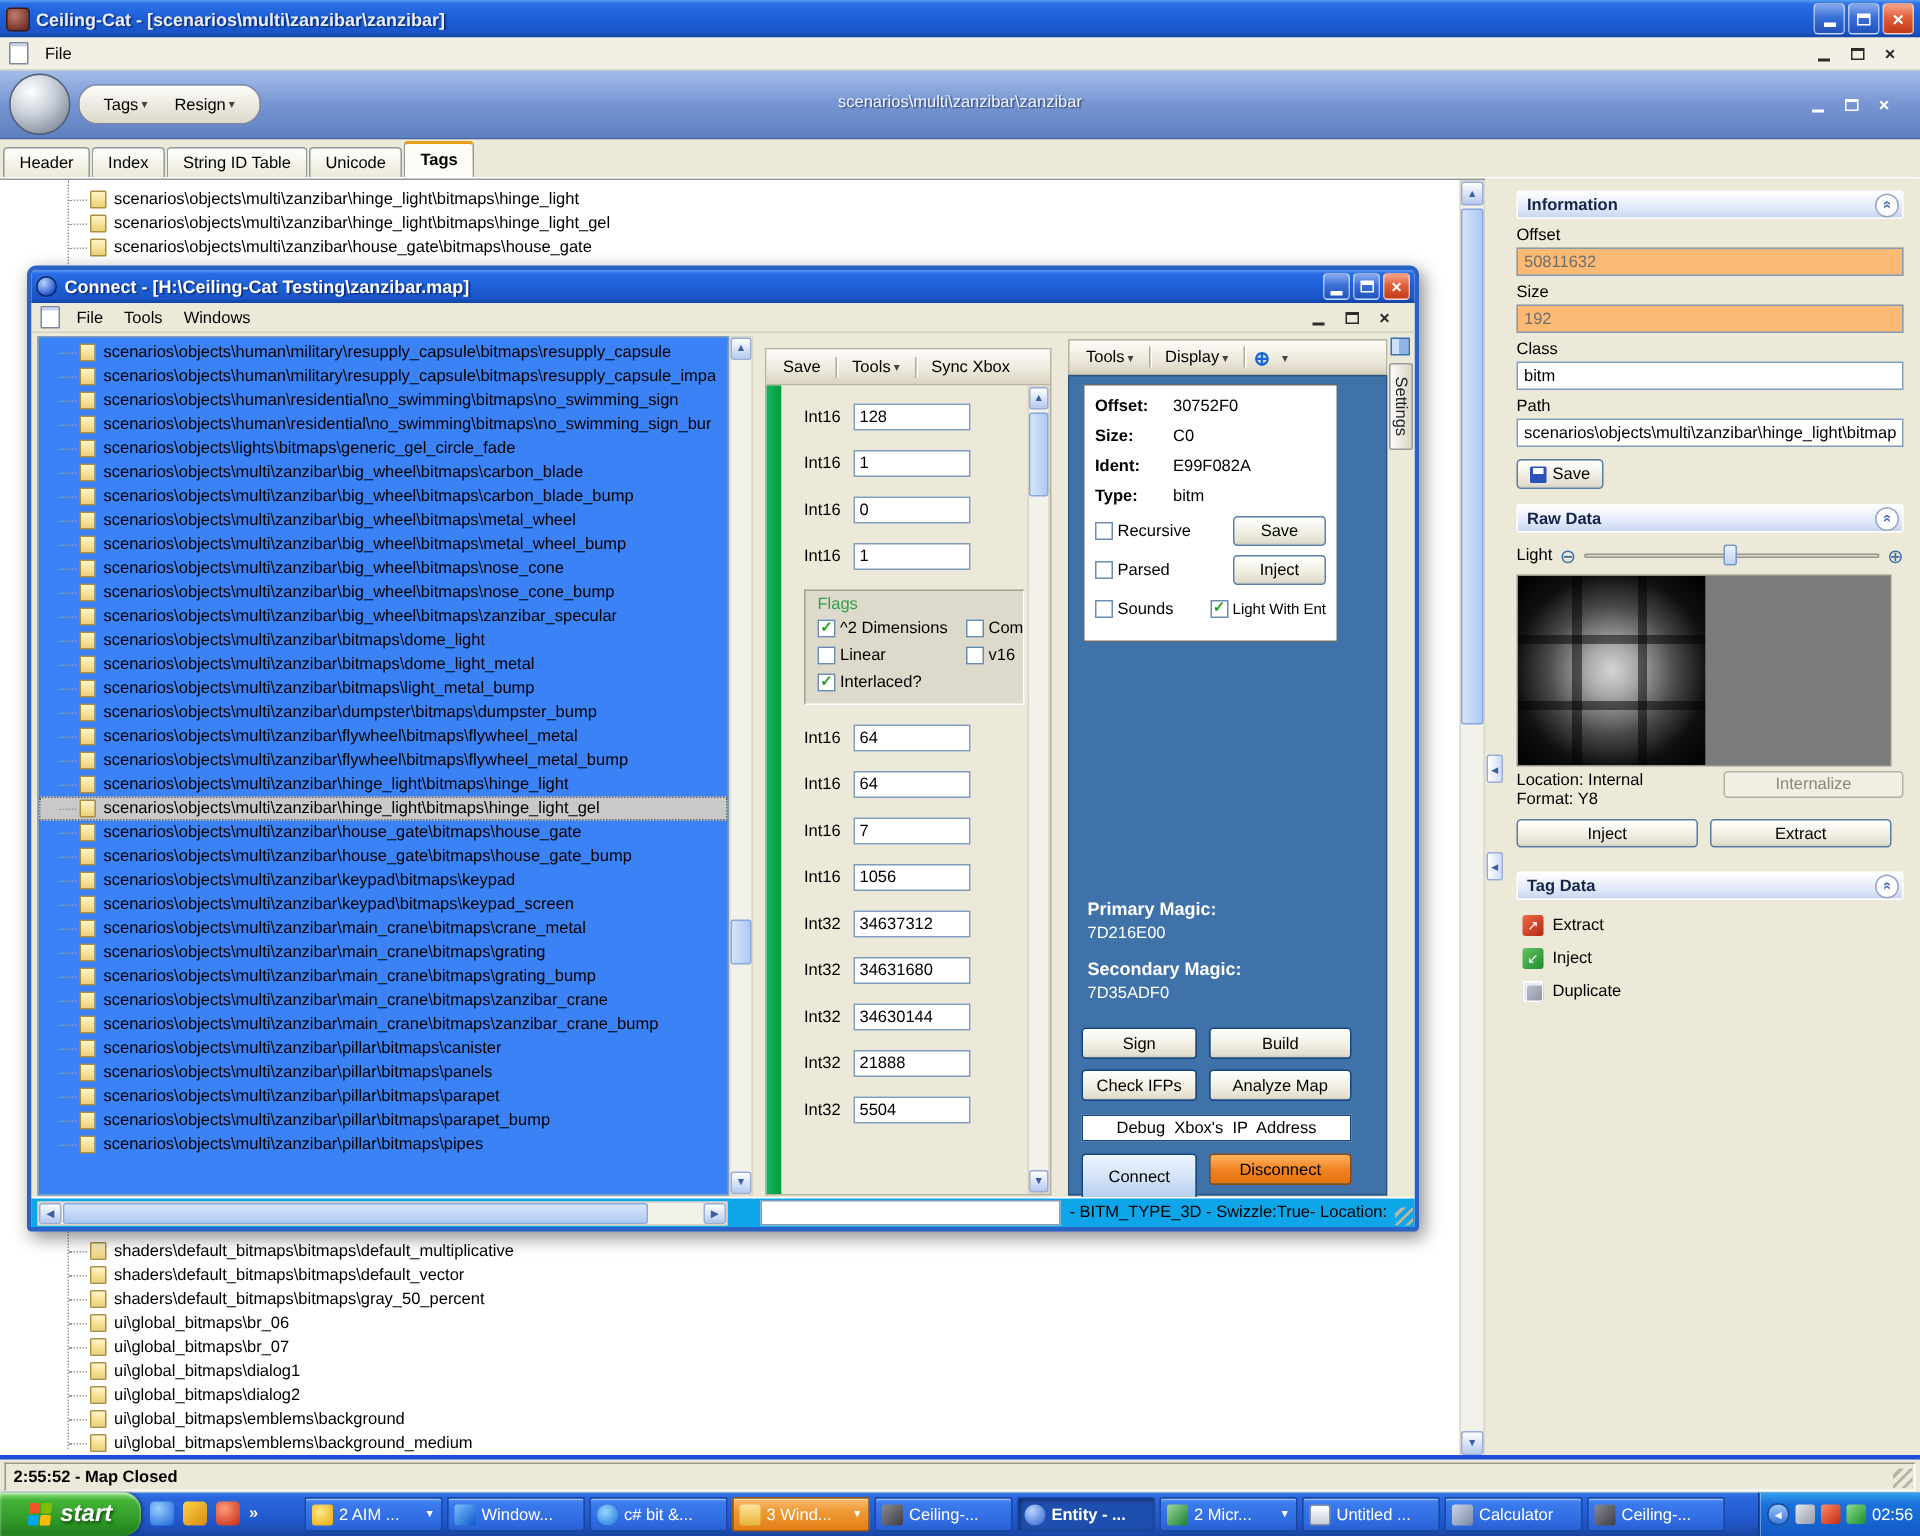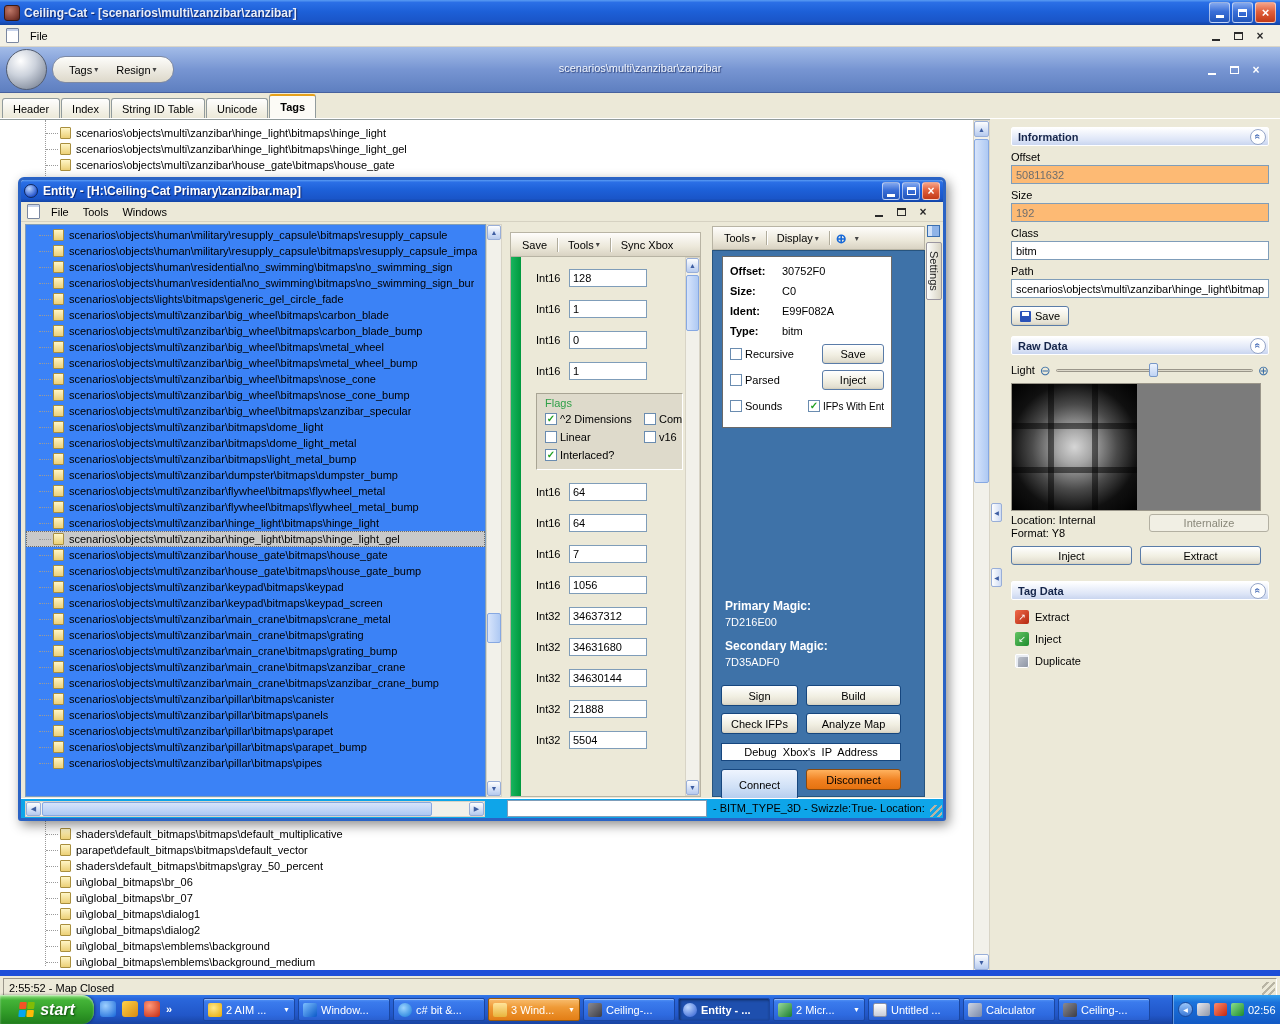--- a/index.html
+++ b/index.html
@@ -99,21 +99,21 @@
 .rd-meta .texts div{height:13px;}
 .btn-internalize{width:120px;height:18px;color:#8a887a;background:#f1efe4;border:1px solid #b3b0a2;border-radius:3px;display:flex;align-items:center;justify-content:center;}
 .rd-buttons{display:flex;gap:8px;margin-top:6px;}
 .rd-buttons .xp-btn{width:121px;height:19px;}
 .td-list{margin-top:6px;}
 .td-row{display:flex;align-items:center;gap:6px;height:22px;padding-left:4px;}
 .td-icon{width:14px;height:14px;border-radius:2px;display:flex;align-items:center;justify-content:center;color:#fff;font-size:9px;flex:0 0 auto;}
 .ic-extract{background:linear-gradient(135deg,#f06a4a,#b42810);} .ic-extract:after{content:"↗";}
 .ic-inject{background:linear-gradient(135deg,#63c463,#1e8c2e);} .ic-inject:after{content:"↙";}
 .ic-duplicate{background:linear-gradient(135deg,#c8ccd4,#8a92a2);box-shadow:inset 0 0 0 1px #fff,inset 3px 3px 0 #e8ecf2;}
-.main-status{position:absolute;left:0;top:970px;right:0;height:25px;background:#ece9d8;border-top:6px solid #1d4ed8;padding:2px 3px;}
+.main-status{position:absolute;left:0;top:970px;right:0;height:25px;background:#ece9d8;border-top:3px solid #1d4ed8;padding:2px 3px;font-weight:bold;}
 .status-field{height:19px;border:1px solid;border-color:#9a968a #fff #fff #9a968a;display:flex;align-items:center;padding-left:5px;position:relative;}
 .grip{position:absolute;right:1px;bottom:1px;width:13px;height:13px;background:repeating-linear-gradient(135deg,transparent 0 3px,#b8b4a4 3px 5px);}
 
 
 .ewin{position:absolute;left:18px;top:177px;width:928px;height:644px;background:#ece9d8;border:3px solid #2a63c5;border-radius:6px 6px 3px 3px;box-shadow:3px 4px 12px rgba(0,0,0,.45);z-index:5;}
 .e-title{height:22px;background:linear-gradient(180deg,#5a9cf3 0%,#2b6fe6 10%,#1d60d8 45%,#1a55c8 85%,#1243a3 100%);border-radius:3px 3px 0 0;display:flex;align-items:center;padding:0 3px;}
 .e-icon{width:14px;height:14px;border-radius:50%;background:radial-gradient(circle at 35% 30%,#bcd6ff,#2a5ad0 70%,#16348c);border:1px solid #10285e;flex:0 0 auto;}
 .e-title-text{flex:1;color:#fff;font-weight:bold;font-size:12px;text-shadow:1px 1px 1px rgba(5,20,80,.8);padding-left:5px;white-space:nowrap;overflow:hidden;}
 .e-menu{height:20px;background:#ece9d8;border-bottom:1px solid #d6d2c2;display:flex;align-items:center;padding:0 4px;}
 .menu-items{display:flex;}
@@ -309,21 +309,21 @@
 
           <div class="t-row">
             <span class="t-dash"></span>
             <span class="tag-icon"></span>
             <span class="t-label">shaders\default_bitmaps\bitmaps\default_multiplicative</span>
           </div>
 
           <div class="t-row">
             <span class="t-dash"></span>
             <span class="tag-icon"></span>
-            <span class="t-label">parapet\default_bitmaps\bitmaps\default_vector</span>
+            <span class="t-label">shaders\default_bitmaps\bitmaps\default_vector</span>
           </div>
 
           <div class="t-row">
             <span class="t-dash"></span>
             <span class="tag-icon"></span>
             <span class="t-label">shaders\default_bitmaps\bitmaps\gray_50_percent</span>
           </div>
 
           <div class="t-row">
             <span class="t-dash"></span>
@@ -478,21 +478,21 @@
         <span>2:55:52 - Map Closed</span>
         <span class="grip"></span>
       </div>
     </div>
   </div>
 
   <div class="ewin">
 
     <div class="e-title">
       <span class="e-icon"></span>
-      <span class="e-title-text">Entity - [H:\Ceiling-Cat Primary\zanzibar.map]</span>
+      <span class="e-title-text">Connect - [H:\Ceiling-Cat Testing\zanzibar.map]</span>
       <span class="cap-btn sm cap-min">
           <span class="g-minbar"></span>
         </span>
       <span class="cap-btn sm cap-max">
           <span class="g-maxbox"></span>
         </span>
       <span class="cap-btn sm cap-close">×</span>
     </div>
 
     <div class="e-menu">
@@ -904,21 +904,21 @@
             </div>
             <div class="cb-row">
               <span class="chk">
                   <span class="box"></span>
                   <span>Sounds</span>
                 </span>
               <span class="chk scan-chk">
                   <span class="box">
                     <span class="tick">✓</span>
                   </span>
-                  <span class="chk-label">IFPs With Ent</span>
+                  <span class="chk-label">Light With Ent</span>
                 </span>
             </div>
           </div>
 
           <div class="magic">
             <div class="m-label">Primary Magic:</div>
             <div class="m-value">7D216E00</div>
             <div class="m-label">Secondary Magic:</div>
             <div class="m-value">7D35ADF0</div>
           </div>

